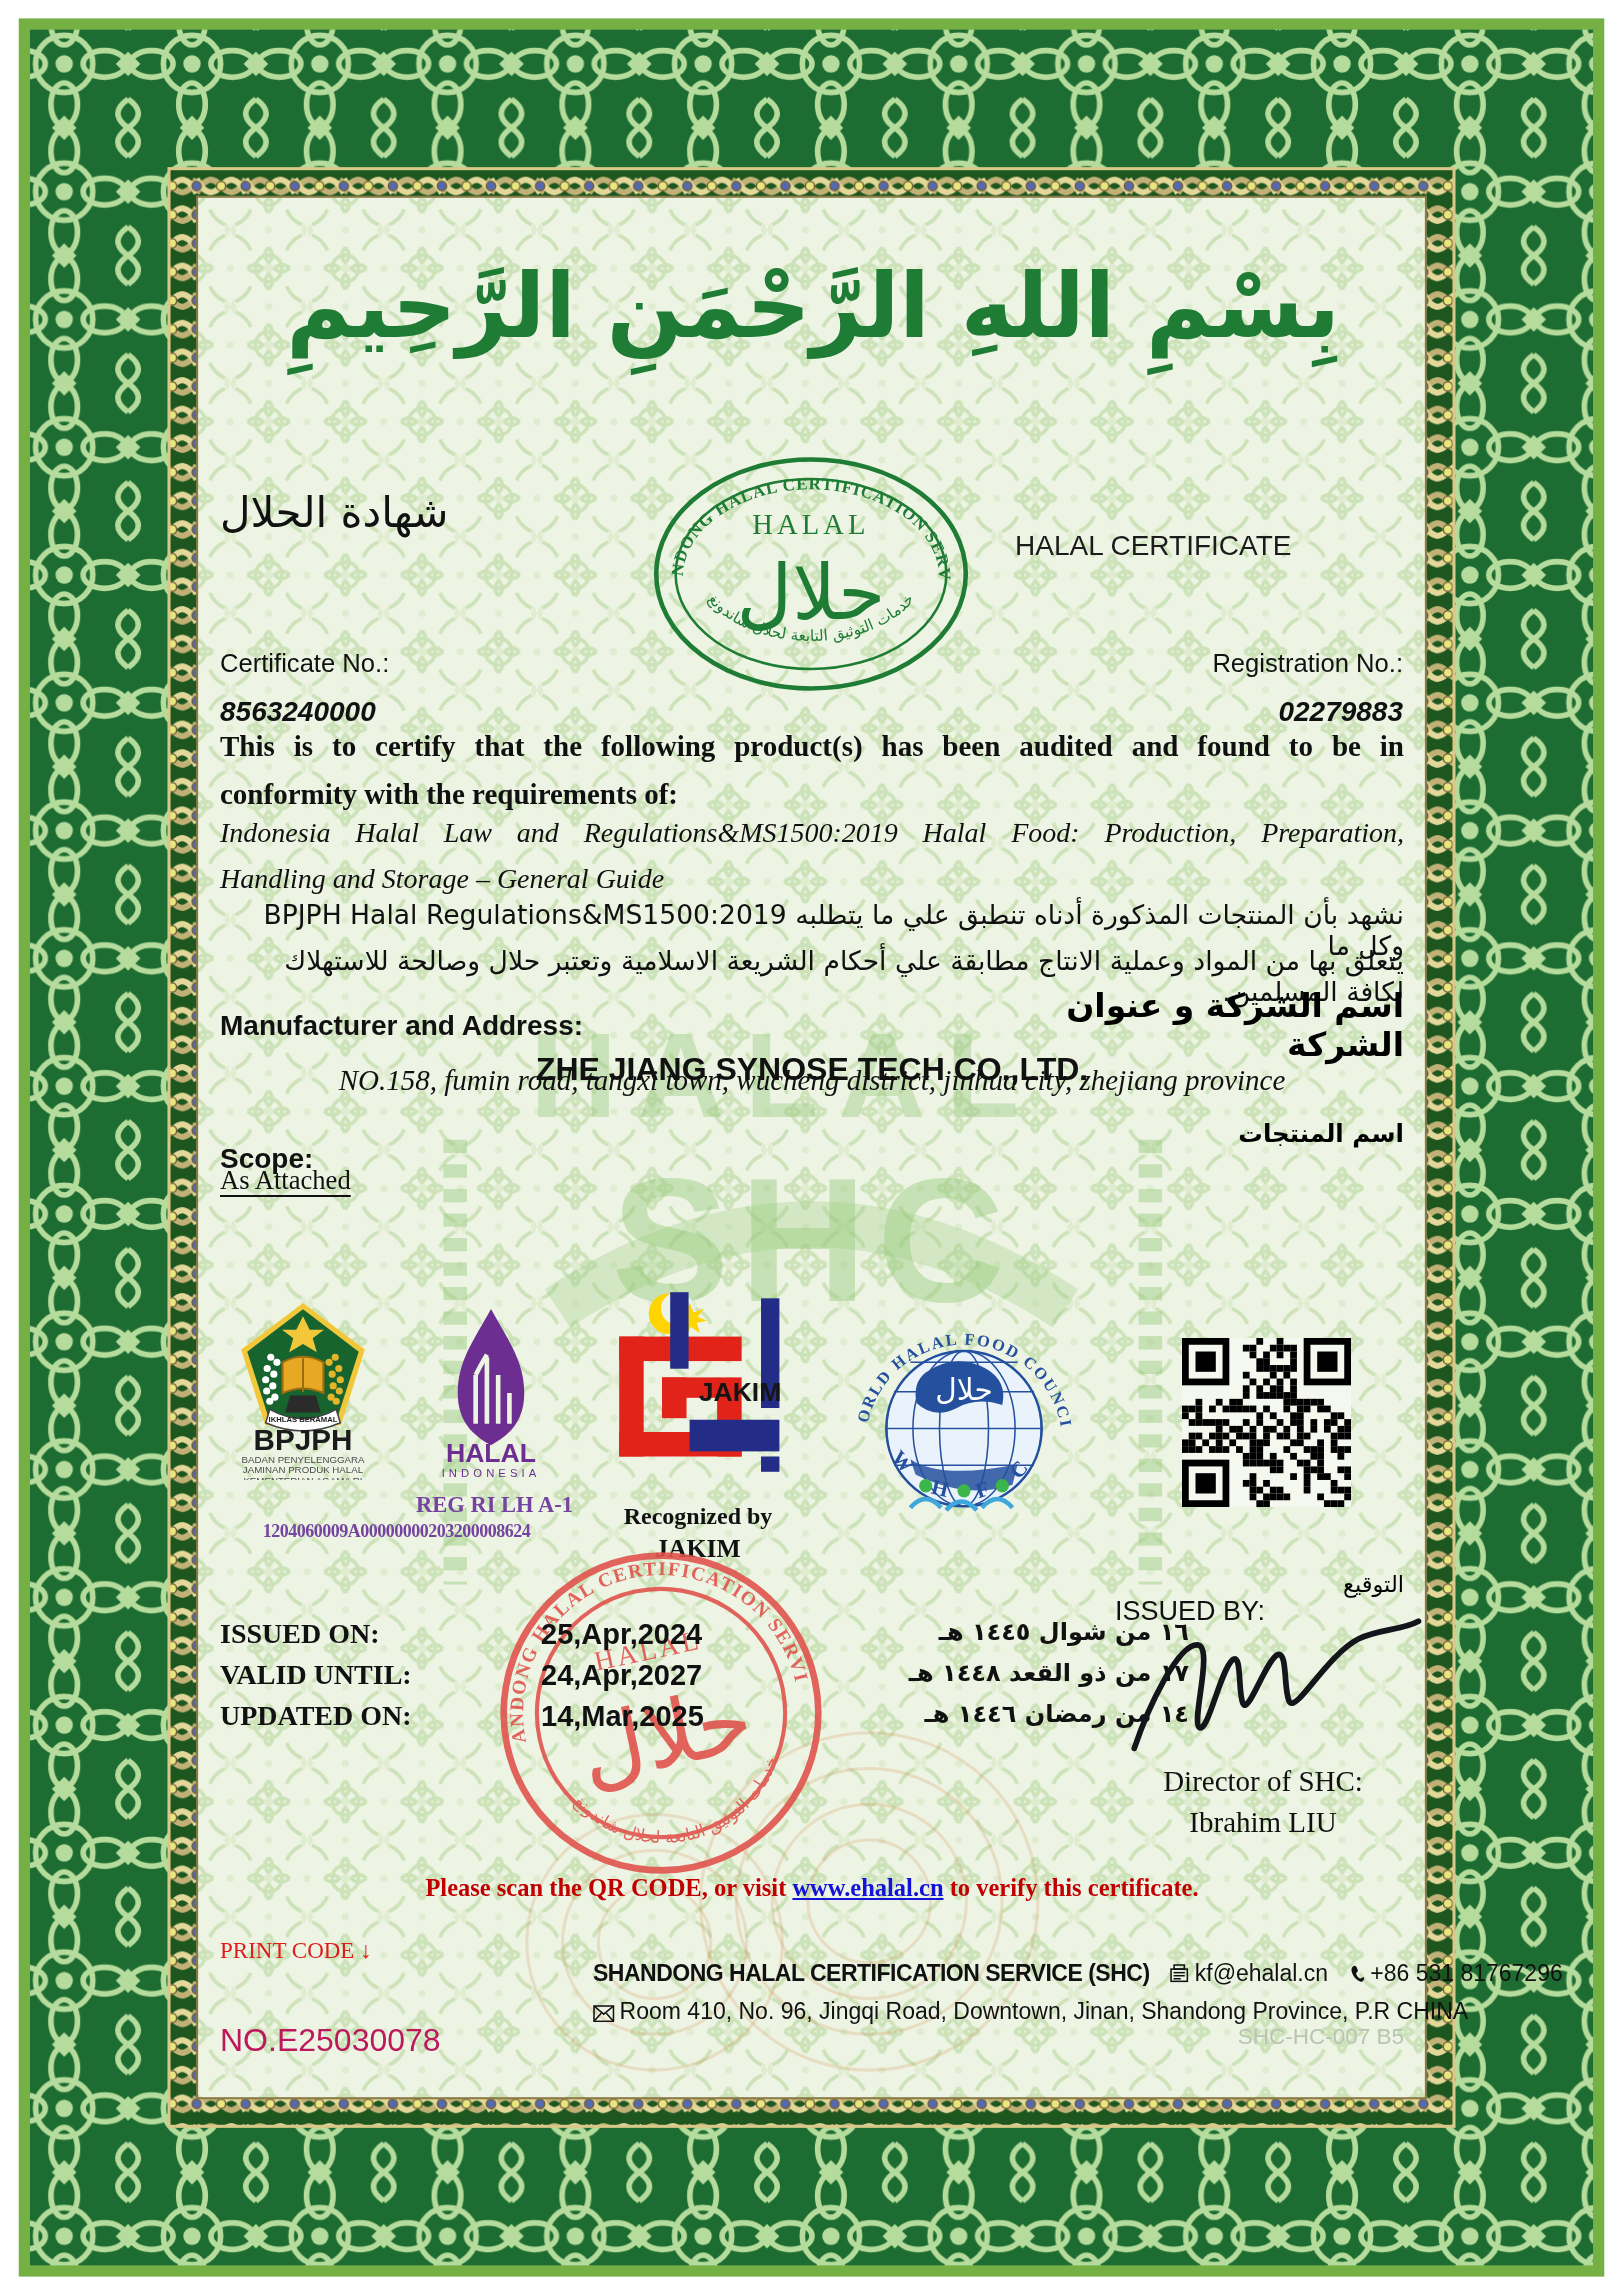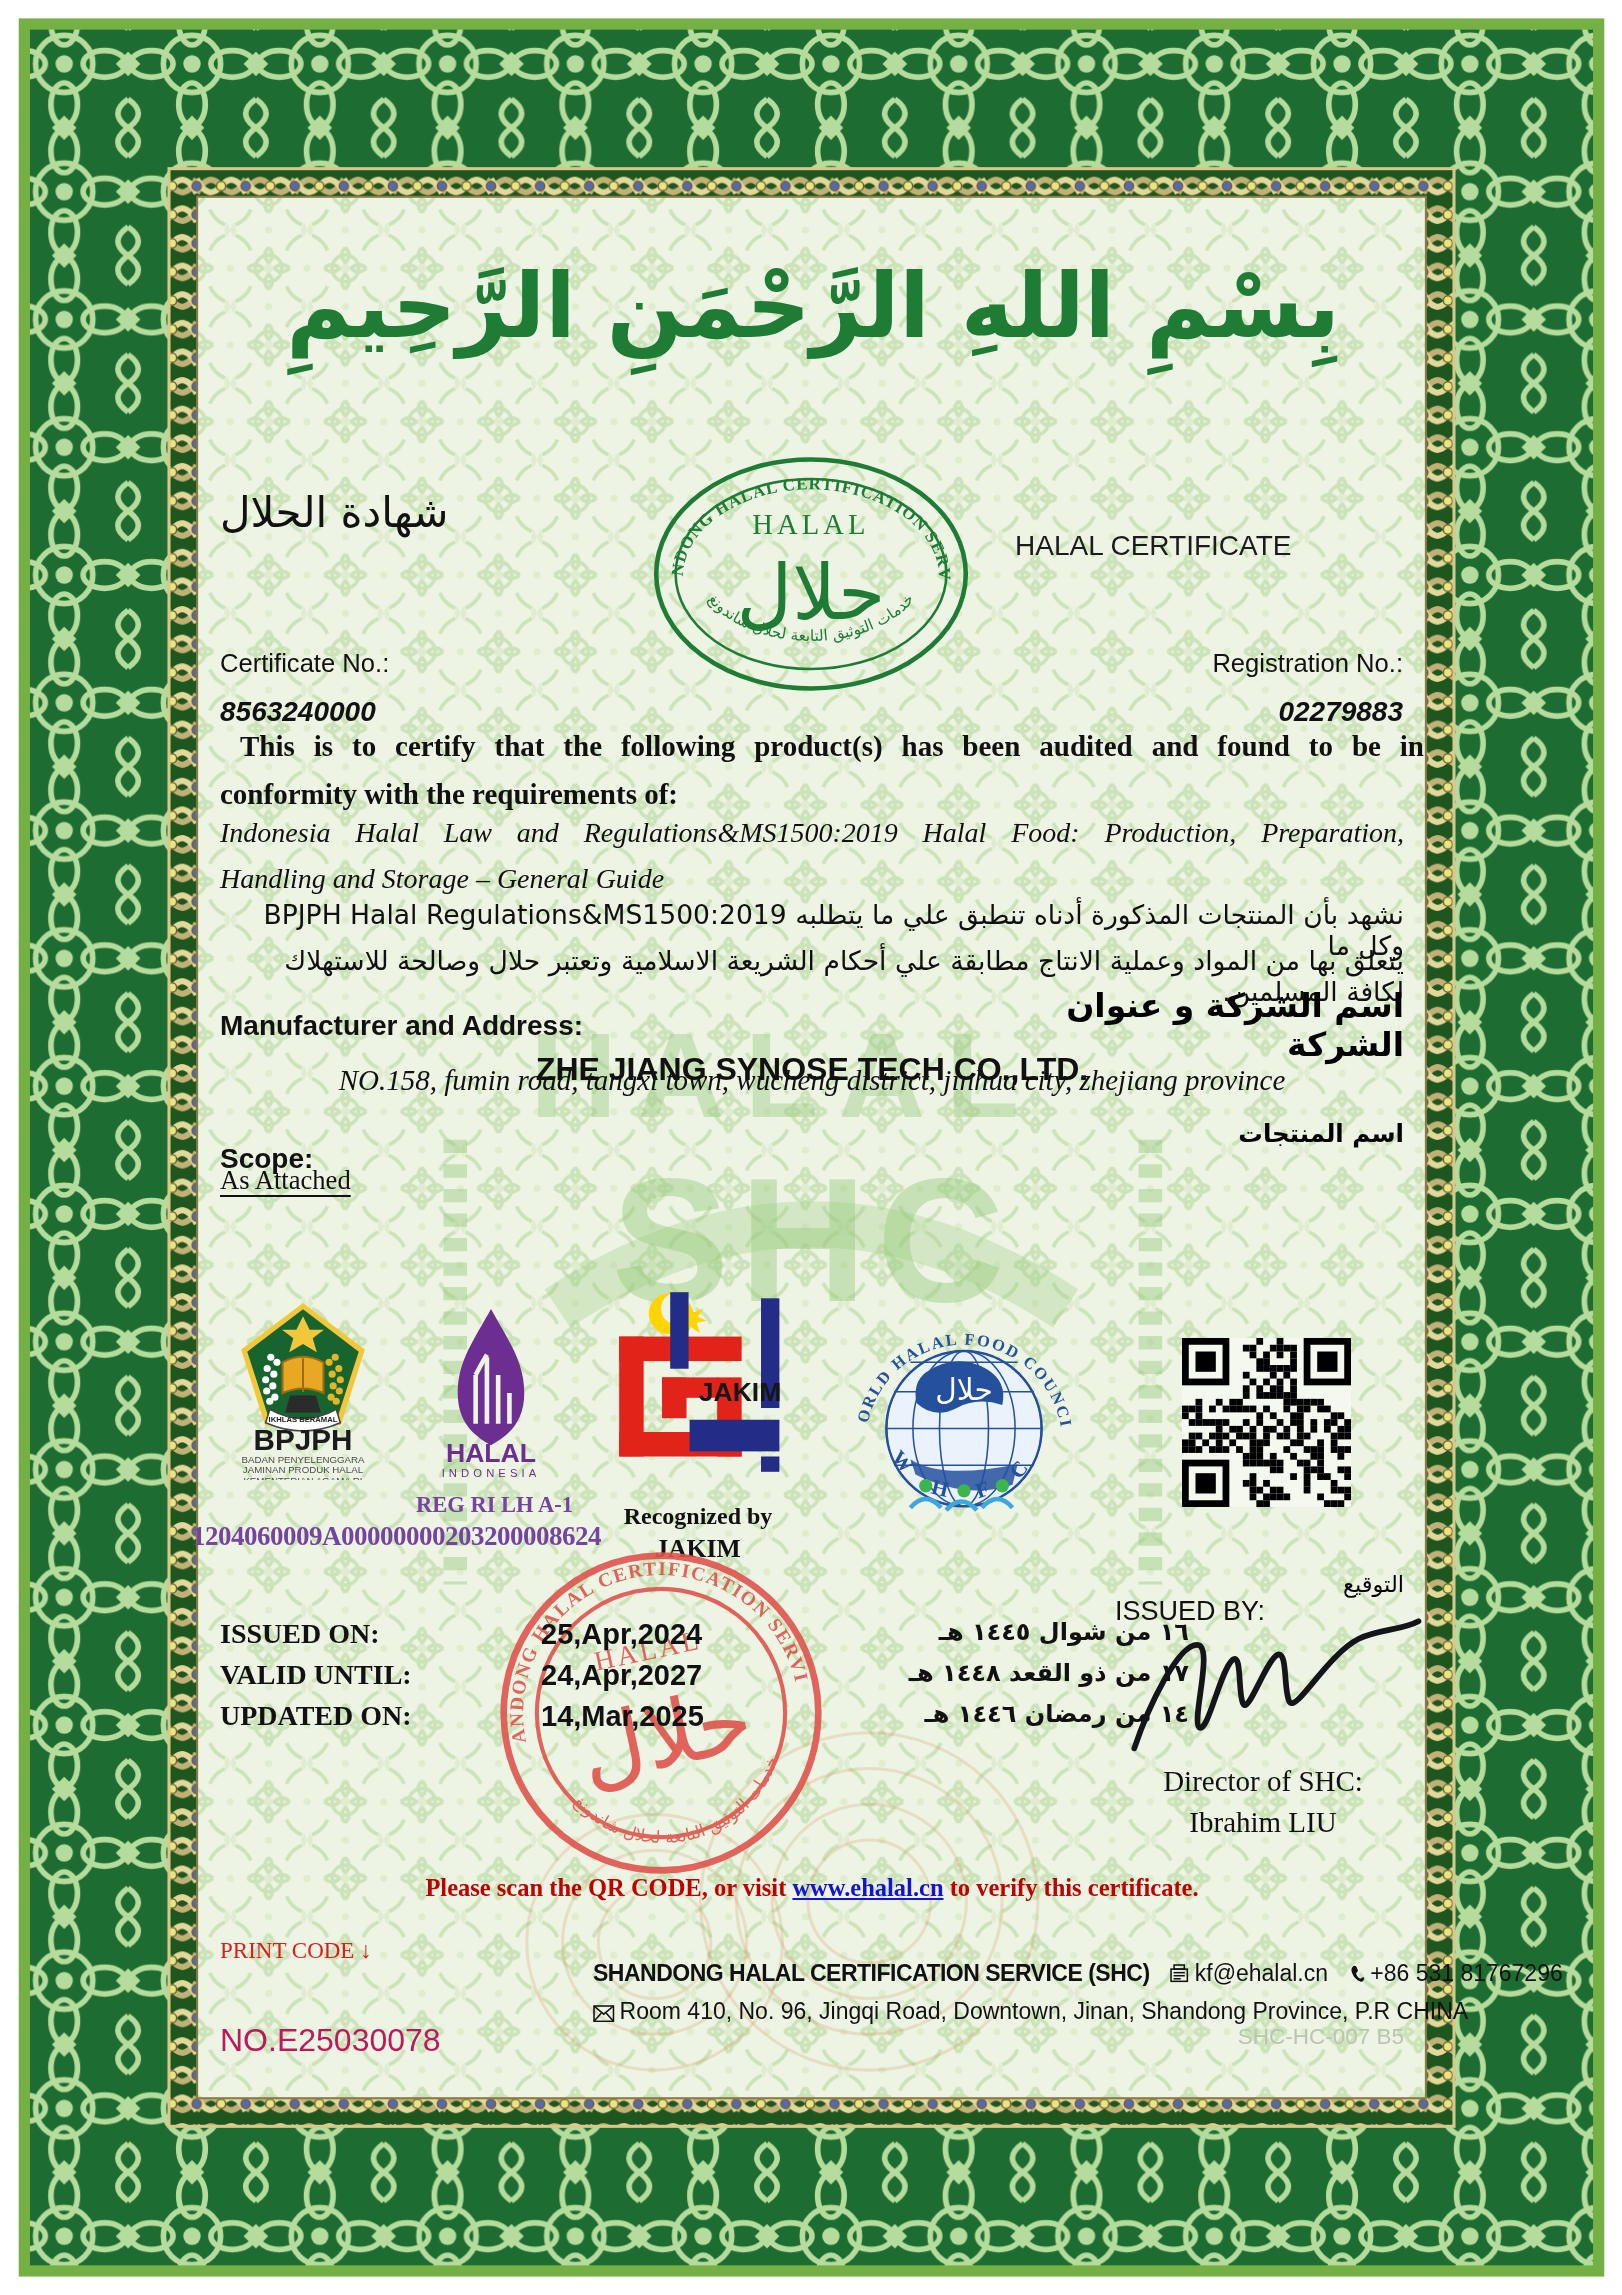--- a/index.html
+++ b/index.html
@@ -19,38 +19,38 @@
              text-align:center;font-weight:bold;}
   #arabic-title{left:220px;top:488px;width:286px;font-size:42px;color:#111;}
   #english-title{left:1015px;top:504px;width:389px;font-size:28px;color:#1b1b1b;letter-spacing:0px;}
   
   #cert-no-label{left:220px;top:623px;font-size:25.6px;color:#111;}
   #cert-no-value{left:220px;top:670px;font-size:28px;color:#111;}
   #reg-no-label{left:1074px;top:623px;width:329px;font-size:25.6px;color:#111;}
   #reg-no-value{left:1074px;top:670px;width:329px;font-size:28px;color:#111;}
   
   .para{left:220px;width:1184px;color:#101010;}
-  #certify1{top:730px;font-size:29px;font-weight:bold;margin-left:20px;}
+  #certify1{top:730px;font-size:29px;font-weight:bold;}
   #certify2{top:778px;font-size:29px;font-weight:bold;}
   #std1{top:817px;font-size:28px;font-style:italic;}
   #std2{top:863px;font-size:28px;font-style:italic;}
   #ar1{top:899px;font-size:26.6px;direction:rtl;}
   #ar2{top:945px;font-size:26.6px;direction:rtl;}
   
   #manu-label{left:220px;top:984px;font-size:28px;font-weight:bold;color:#111;}
   #manu-label-ar{left:971px;top:986px;width:433px;font-size:33px;font-weight:bold;direction:rtl;}
   #company{left:220px;top:1025px;width:1184px;font-size:32px;font-weight:bold;color:#111;}
   #address{left:220px;top:1064px;width:1184px;font-size:29px;font-style:italic;color:#111;}
   #scope-label{left:220px;top:1117px;font-size:28px;font-weight:bold;color:#111;}
   #scope-label-ar{left:1074px;top:1119px;width:330px;font-size:24.5px;font-weight:bold;direction:rtl;}
   #scope-value{left:220px;top:1165px;font-size:26.6px;color:#111;text-decoration:underline;
                text-underline-offset:6.1px;}
   
   #bpjph-reg1{left:220px;top:1492px;width:353px;font-size:22.5px;font-weight:bold;color:#7444a0;text-align:right;}
-  #bpjph-reg2{left:169px;top:1521px;width:455px;font-size:27px;font-weight:bold;color:#7444a0;text-align:center;letter-spacing:-0.5px;}
+  #bpjph-reg2{left:169px;top:1521px;width:455px;font-size:18px;font-weight:bold;color:#7444a0;text-align:center;letter-spacing:-0.5px;}
   #recognized1{left:578px;top:1503px;width:240px;font-size:24px;font-weight:bold;color:#111;text-align:center;}
   #recognized2{left:578px;top:1534px;width:240px;font-size:25.6px;font-weight:bold;color:#111;text-align:center;}
   
   #issuedby{left:1115px;top:1570px;width:289px;font-size:27px;color:#111;}
   #issuedby-ar{left:1309px;top:1571px;width:95px;font-size:22.5px;direction:rtl;}
   .dt-row{left:220px;width:1184px;height:36px;color:#111;z-index:3;}
   .dt-label{position:absolute;left:0;top:0;font-size:28px;font-weight:bold;font-family:"Liberation Serif",serif;}
   .dt-date{position:absolute;left:321px;top:0;font-size:29px;font-weight:bold;font-family:"Liberation Sans",sans-serif;}
   .dt-hijri{position:absolute;left:478px;top:0;width:491px;font-size:24px;font-weight:bold;direction:rtl;
             font-family:"DejaVu Sans",sans-serif;text-align:right;}

